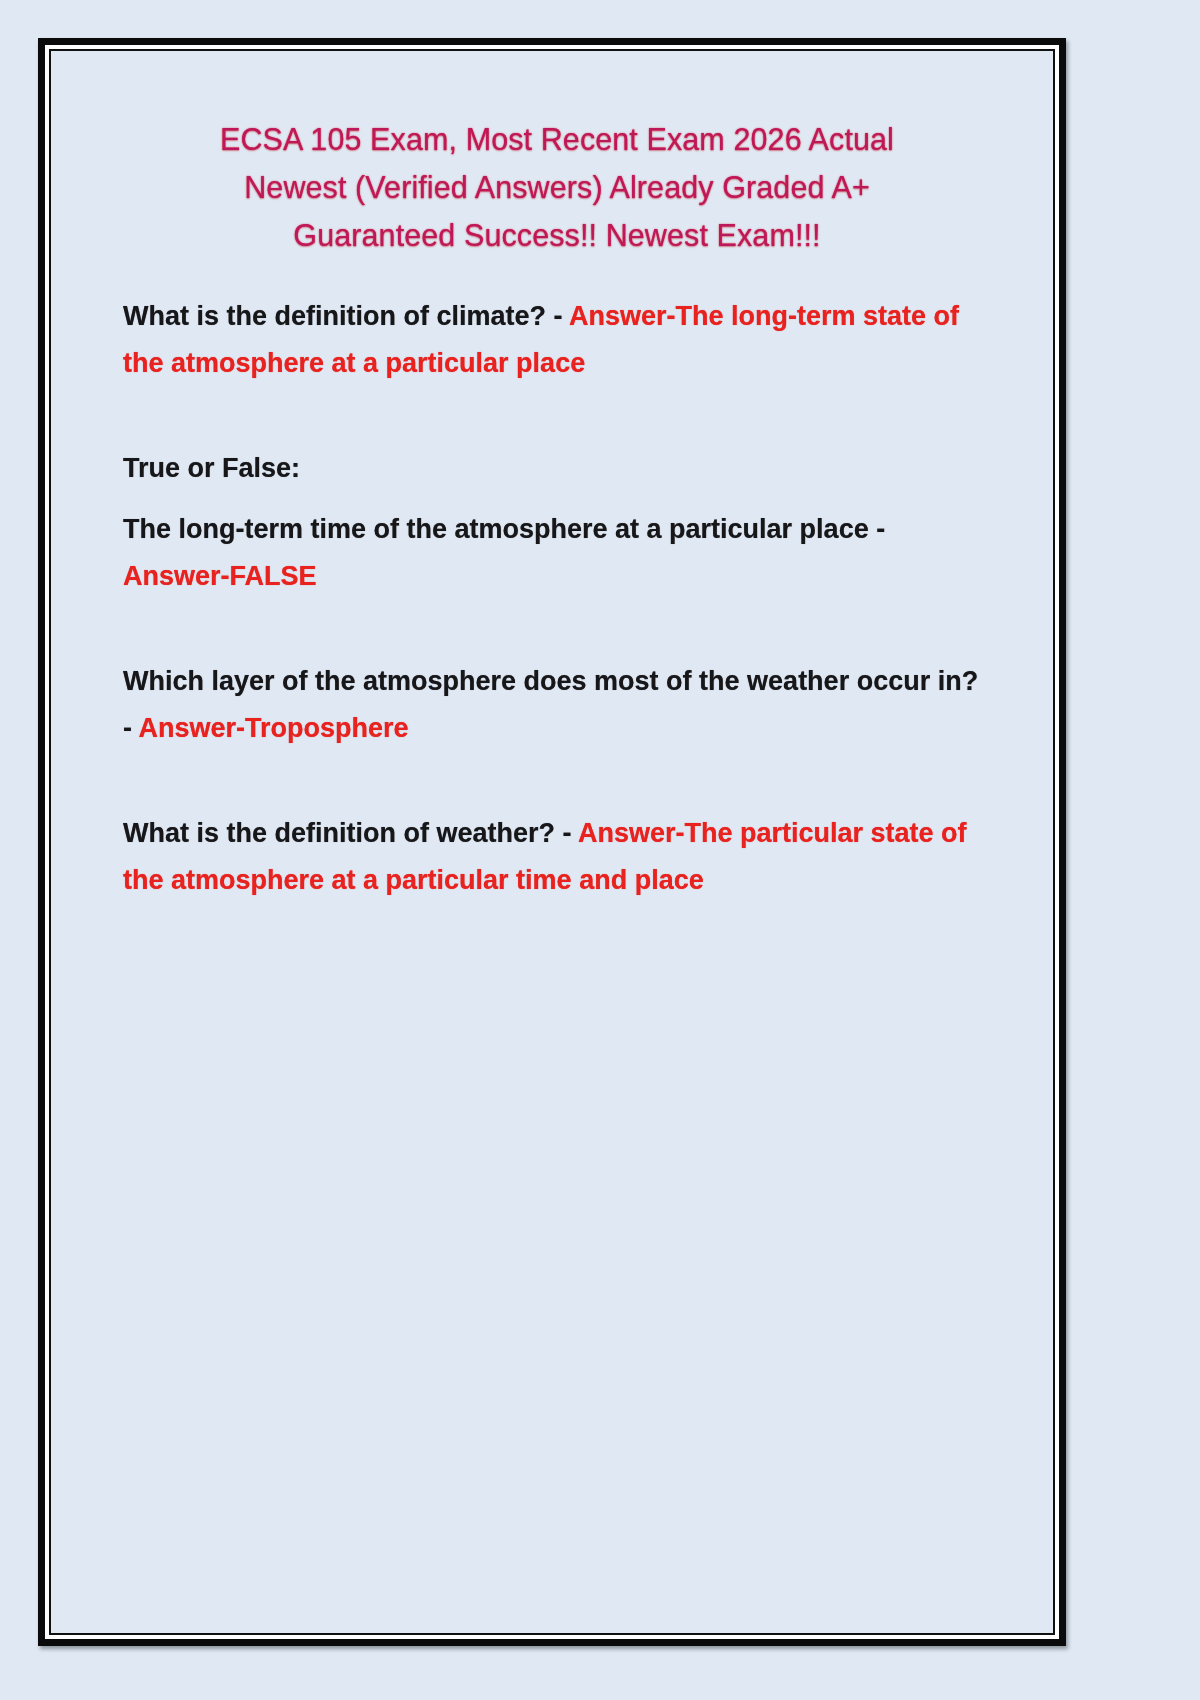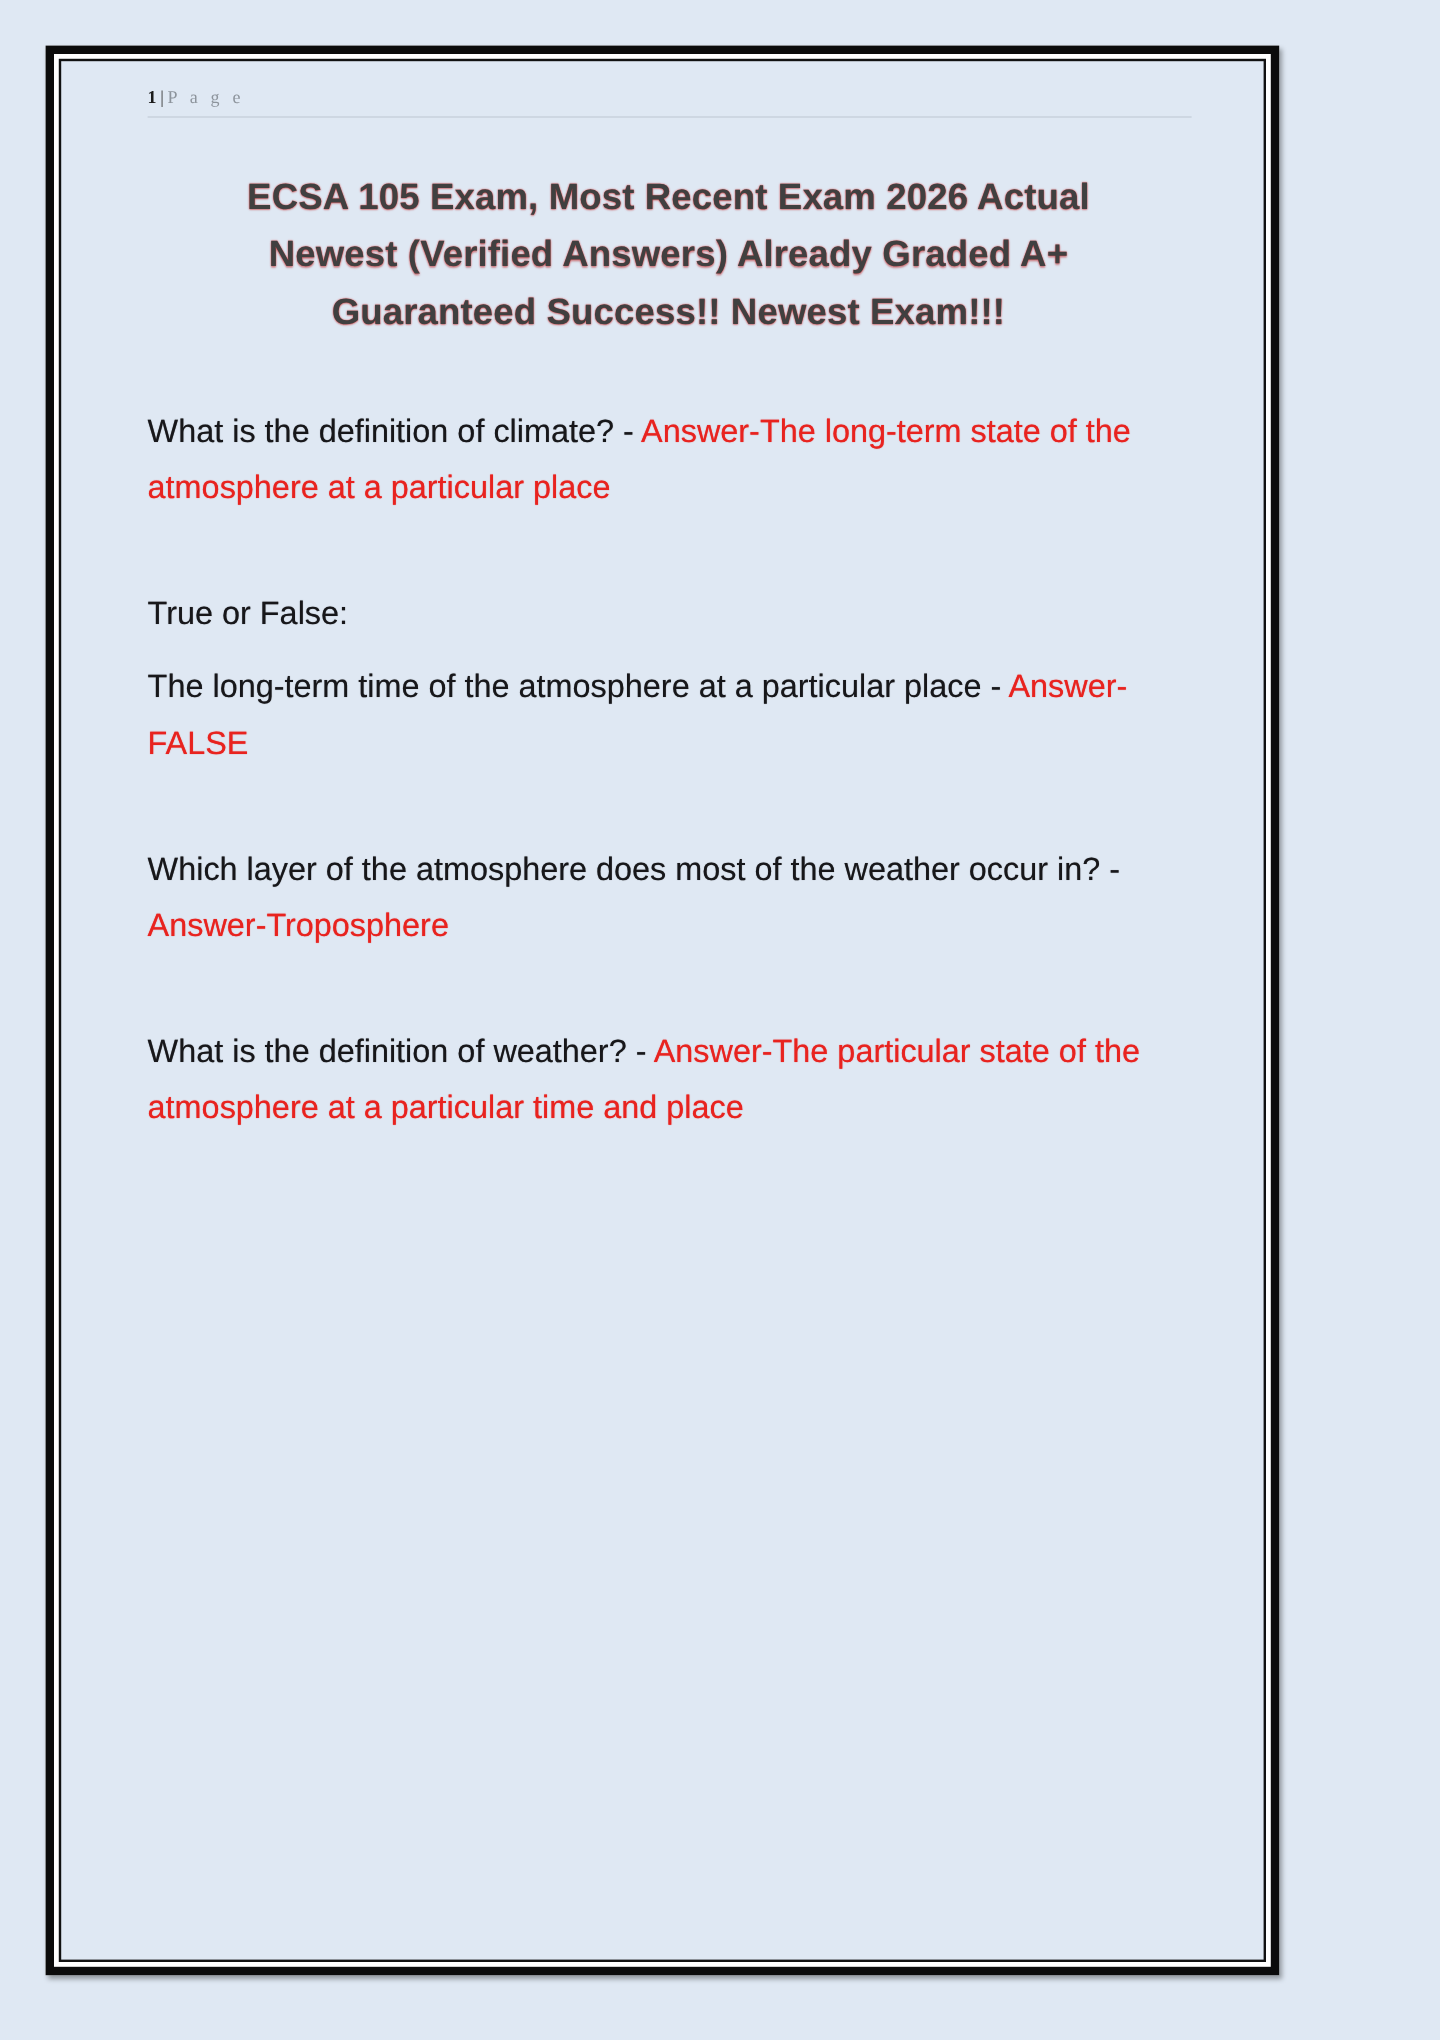--- a/index.html
+++ b/index.html
@@ -82,31 +82,32 @@
     font-size: 15px;
     color: #8d949c;
     letter-spacing: 3.5px;
   }
 
   
   .doc-title {
     margin: 42px 18px 0 16px;
     text-align: center;
     font-family: "Liberation Sans", sans-serif;
-    font-weight: bold;
+    font-weight: normal;
     font-size: 30.5px;
     line-height: 48px;
-    color: #404040;
+    color: #be185d;
     text-shadow: 0 0 1.4px rgba(224,27,27,0.85), 0 1px 1.6px rgba(170,0,0,0.35);
     letter-spacing: 0.1px;
   }
 
   
   .qa-list {
-    margin-top: 52px;
+    margin-top: 34px;
+    font-weight: bold;
   }
   .qa-block {
     margin-bottom: 58px;
     font-size: 27px;
     line-height: 47px;
     color: #17171a;
     font-family: "Liberation Sans", sans-serif;
     text-shadow: 0 0 0.7px rgba(0,0,0,0.55);
     max-width: 860px;
   }
@@ -126,23 +127,20 @@
 </style>
 </head>
 <body>
 
 <div class="page-canvas">
 
   <div class="page-frame">
     <div class="page-inner">
       <div class="page-content">
 
-        <div class="page-header">
-          <span class="hdr-num">1</span><span class="hdr-sep">|</span><span class="hdr-label">P a g e</span>
-        </div>
 
         <div class="doc-title">
           <div>ECSA 105 Exam, Most Recent Exam 2026 Actual</div>
           <div>Newest (Verified Answers) Already Graded A+</div>
           <div>Guaranteed Success!! Newest Exam!!!</div>
         </div>
 
         <div class="qa-list">
 
           <div class="qa-block">

